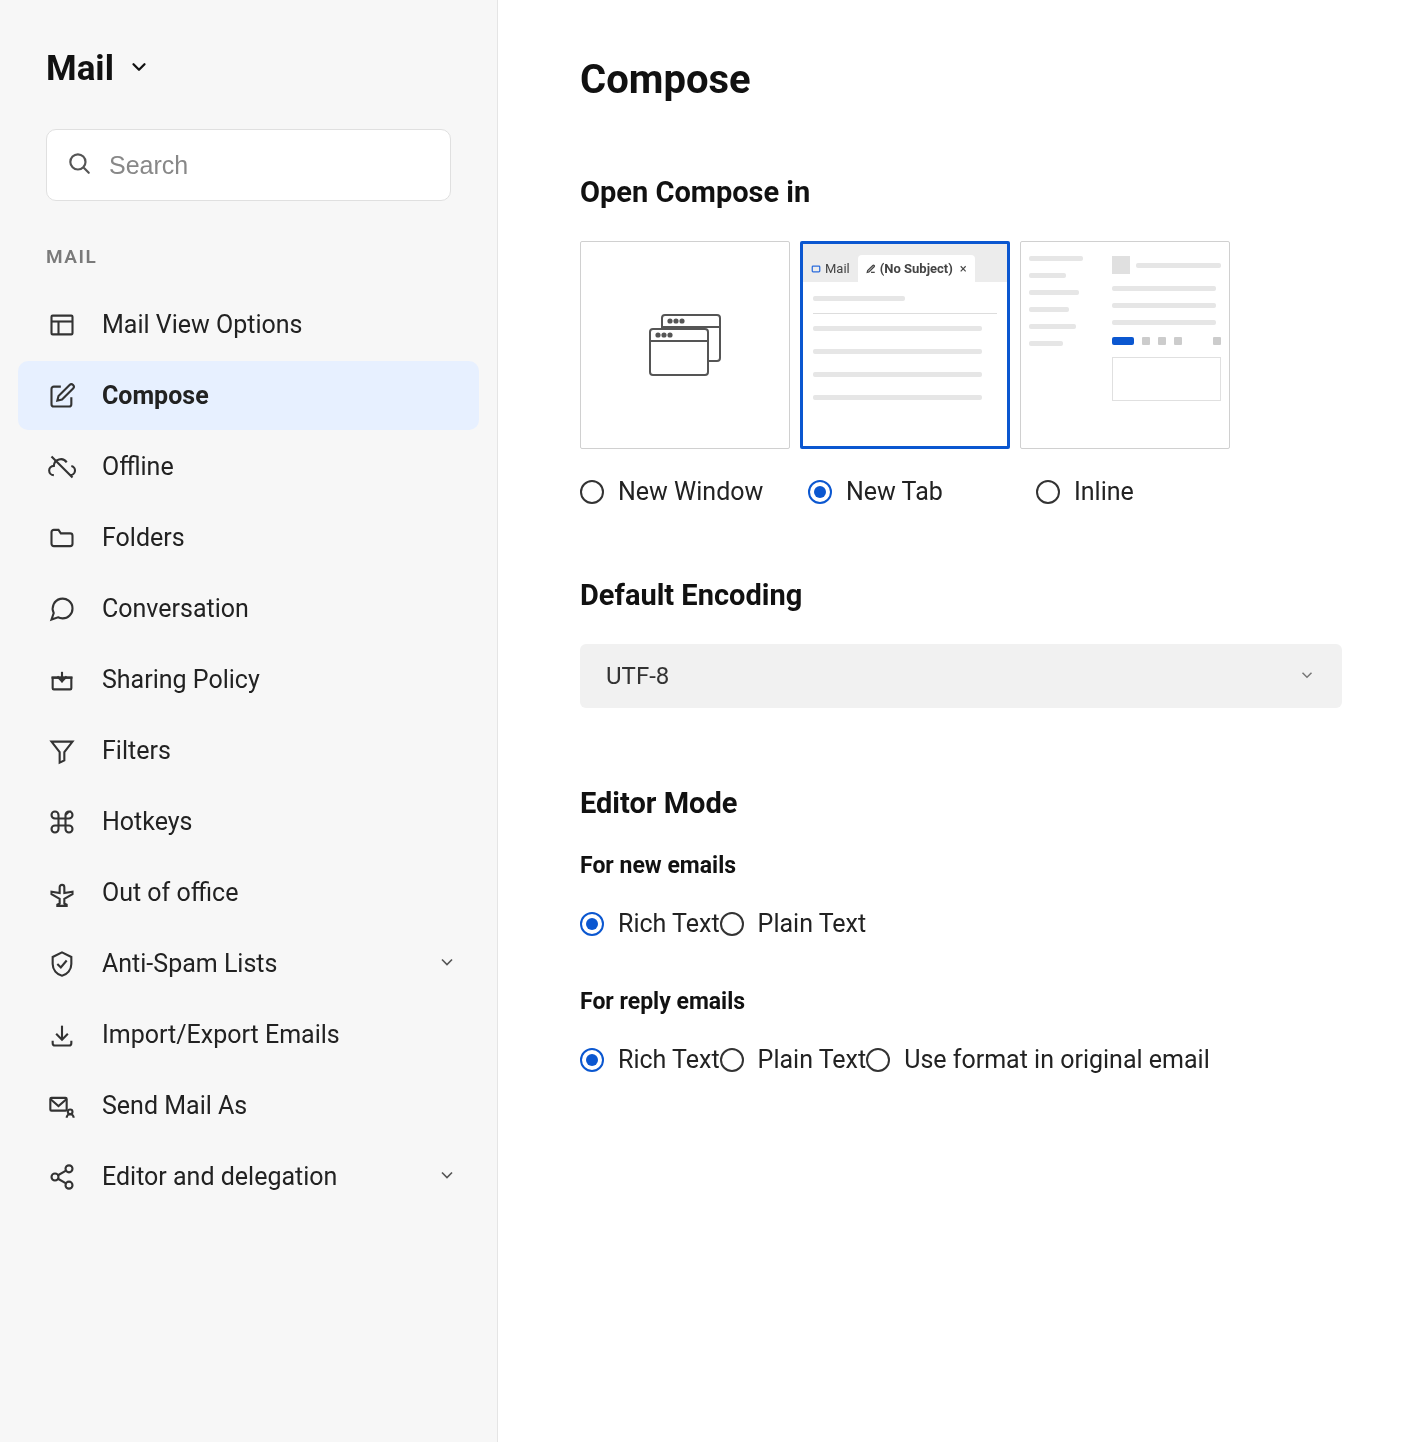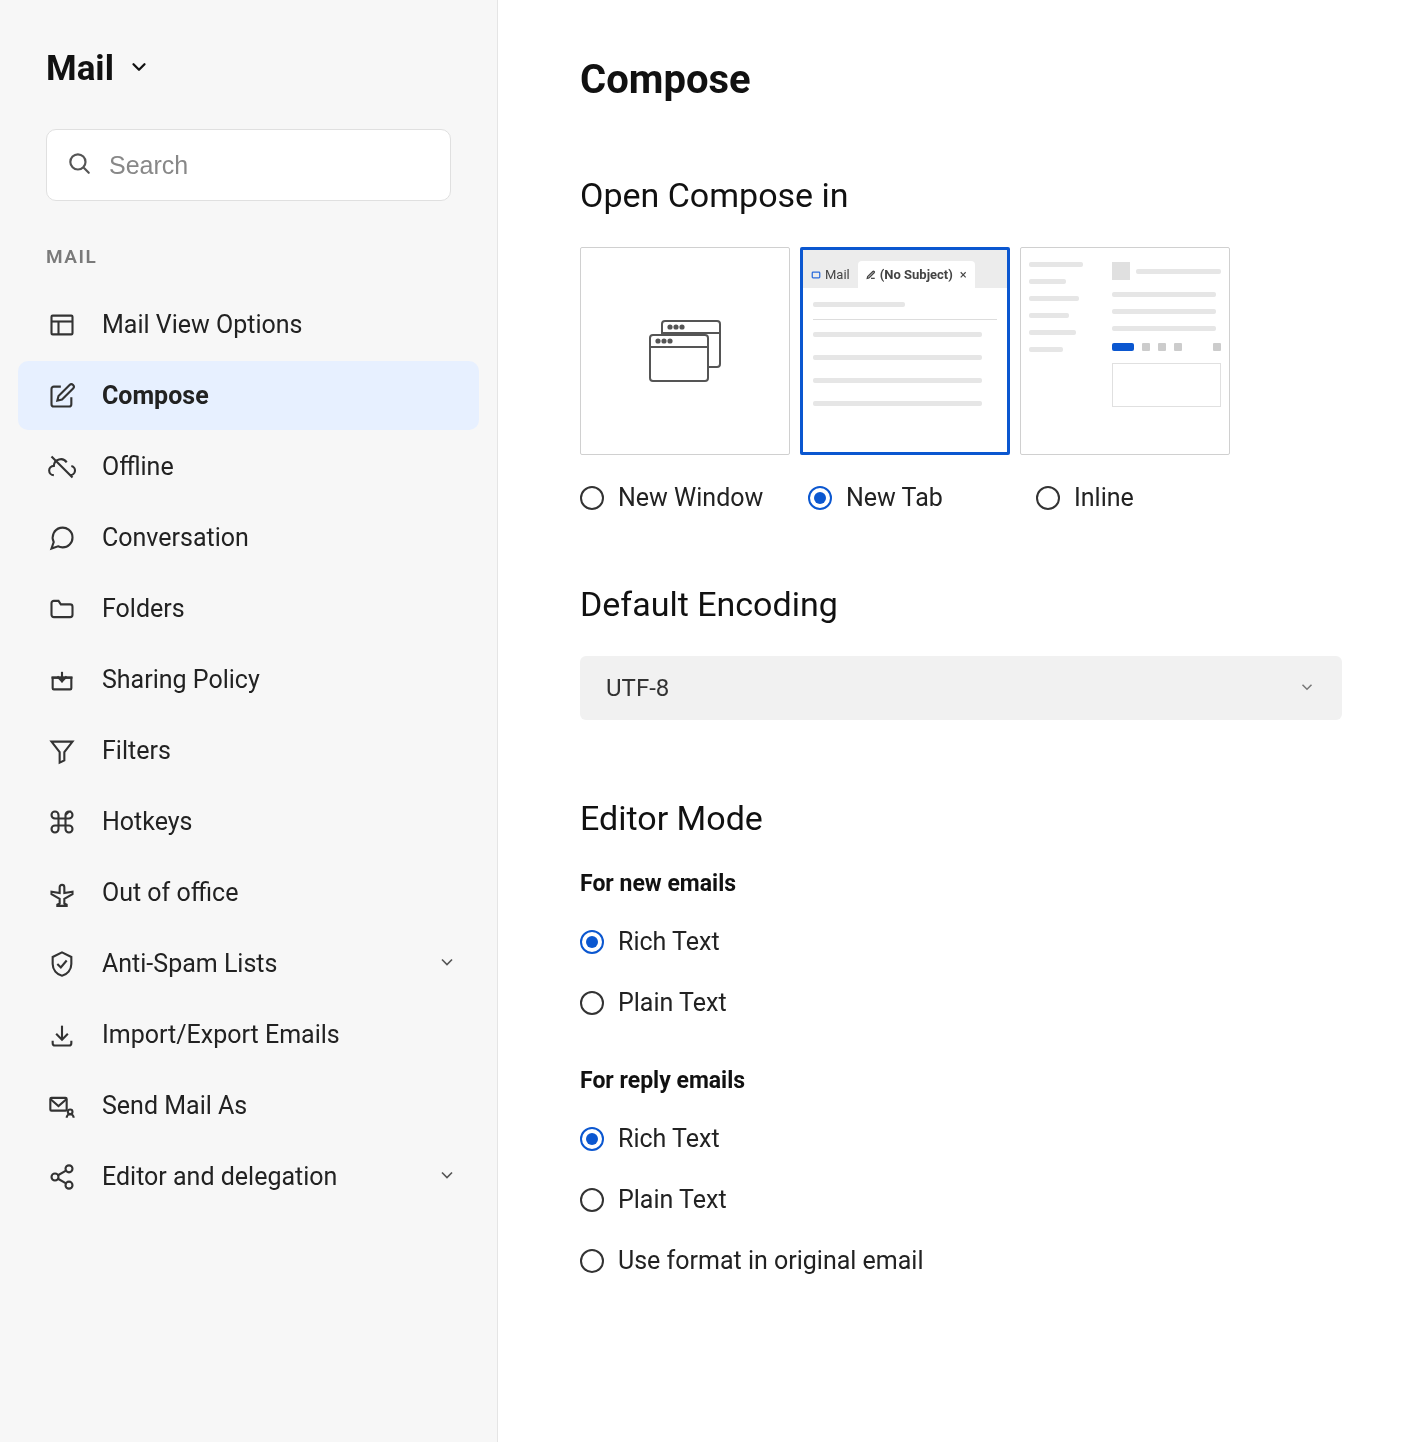--- a/index.html
+++ b/index.html
@@ -94,22 +94,22 @@
     .main {
       flex: 1;
       padding: 56px 56px 0 82px;
     }
     .page-title {
       font-size: 40px;
       font-weight: 700;
       margin-bottom: 72px;
     }
     .section-title {
-      font-size: 34px;
-      font-weight: 400;
+      font-size: 29px;
+      font-weight: 700;
       margin-bottom: 32px;
     }
     .option-cards {
       display: flex;
       gap: 10px;
       margin-bottom: 28px;
     }
     .option-card {
       width: 210px;
       height: 208px;
@@ -129,22 +129,20 @@
       margin-bottom: 72px;
     }
     .radio-block {
       width: 210px;
       display: flex;
       align-items: center;
       gap: 14px;
     }
     .radio-col {
       display: flex;
-      flex-direction: column;
-      gap: 32px;
     }
     .radio {
       width: 24px;
       height: 24px;
       border: 2.2px solid #333;
       border-radius: 50%;
       display: inline-flex;
       align-items: center;
       justify-content: center;
       flex-shrink: 0;
@@ -269,32 +267,32 @@
             <path d="M5 19a4 4 0 0 1 0-8 6 6 0 0 1 11-3"></path>
             <path d="M19 19a4 4 0 0 0 1-7.9"></path>
             <line x1="3" y1="3" x2="21" y2="21"></line>
           </svg>
       </span>
       <span>Offline</span>
     </li>
     <li class="nav-item">
       <span class="icon-slot">
         <svg width="28" height="28" viewBox="0 0 24 24" fill="none" stroke="currentColor" stroke-width="1.8">
+            <path d="M3 7a2 2 0 0 1 2-2h4l2 3h8a2 2 0 0 1 2 2v7a2 2 0 0 1-2 2H5a2 2 0 0 1-2-2V7z"></path>
+          </svg>
+      </span>
+      <span>Folders</span>
+    </li>
+    <li class="nav-item">
+      <span class="icon-slot">
+        <svg width="28" height="28" viewBox="0 0 24 24" fill="none" stroke="currentColor" stroke-width="1.8">
             <path d="M21 11.5a8.38 8.38 0 0 1-8.5 8.5 8.5 8.5 0 0 1-3.9-.9L3 21l1.9-5.6A8.5 8.5 0 1 1 21 11.5z"></path>
           </svg>
       </span>
       <span>Conversation</span>
-    </li>
-    <li class="nav-item">
-      <span class="icon-slot">
-        <svg width="28" height="28" viewBox="0 0 24 24" fill="none" stroke="currentColor" stroke-width="1.8">
-            <path d="M3 7a2 2 0 0 1 2-2h4l2 3h8a2 2 0 0 1 2 2v7a2 2 0 0 1-2 2H5a2 2 0 0 1-2-2V7z"></path>
-          </svg>
-      </span>
-      <span>Folders</span>
     </li>
     <li class="nav-item">
       <span class="icon-slot">
         <svg width="28" height="28" viewBox="0 0 24 24" fill="none" stroke="currentColor" stroke-width="1.8">
             <path d="M4 10h16v9a1 1 0 0 1-1 1H5a1 1 0 0 1-1-1v-9z"></path>
             <path d="M12 5v9"></path>
             <path d="M8 9l4 4 4-4"></path>
             <path d="M3 10h18"></path>
           </svg>
       </span>

